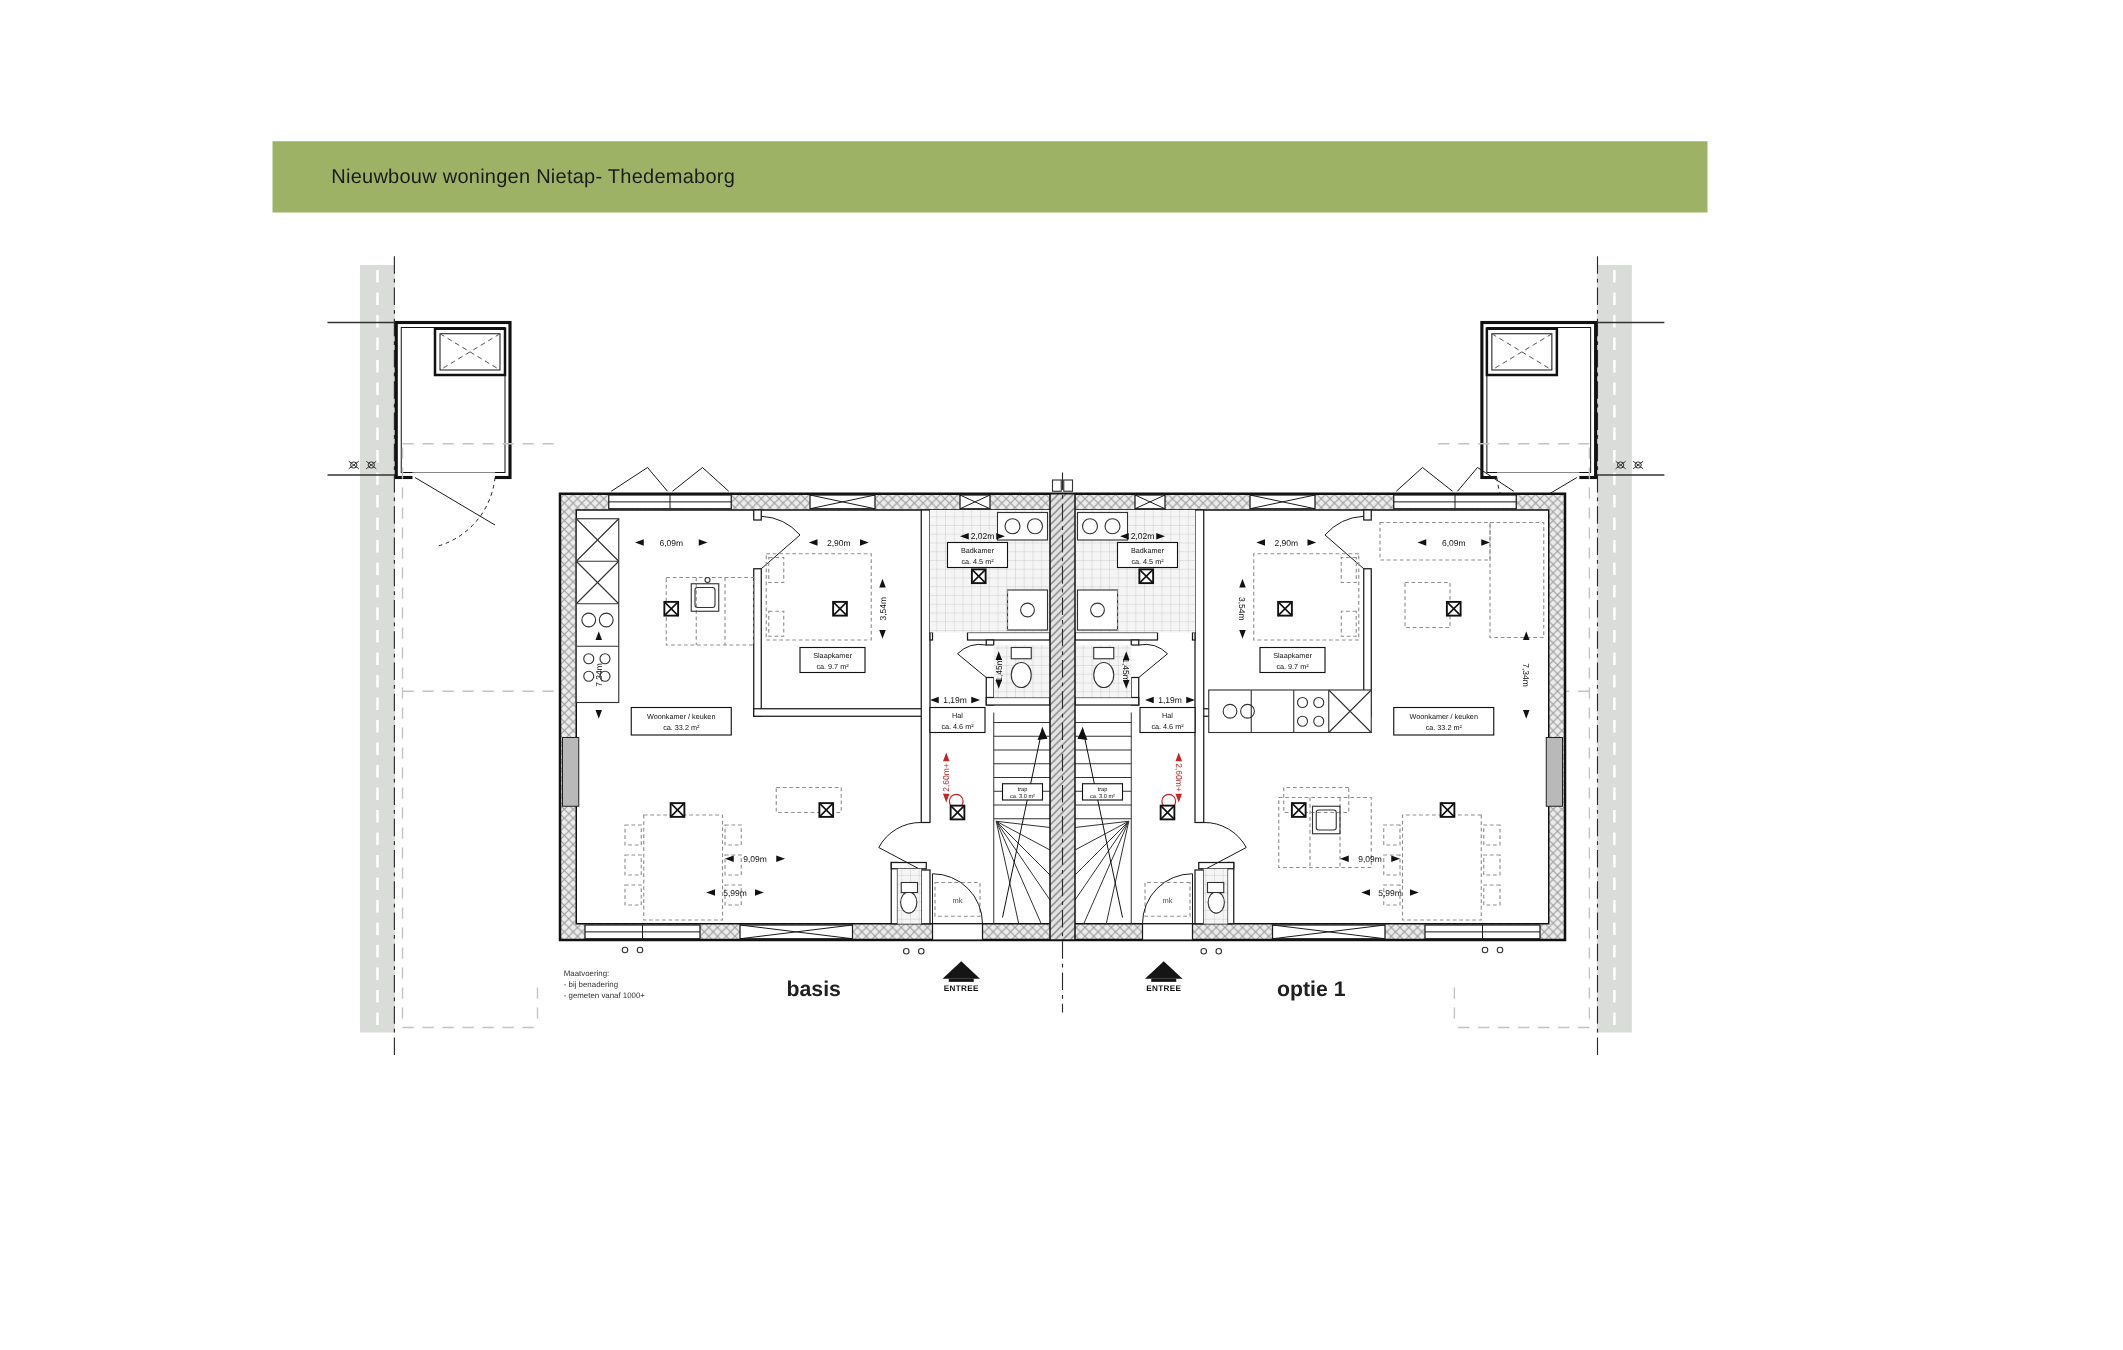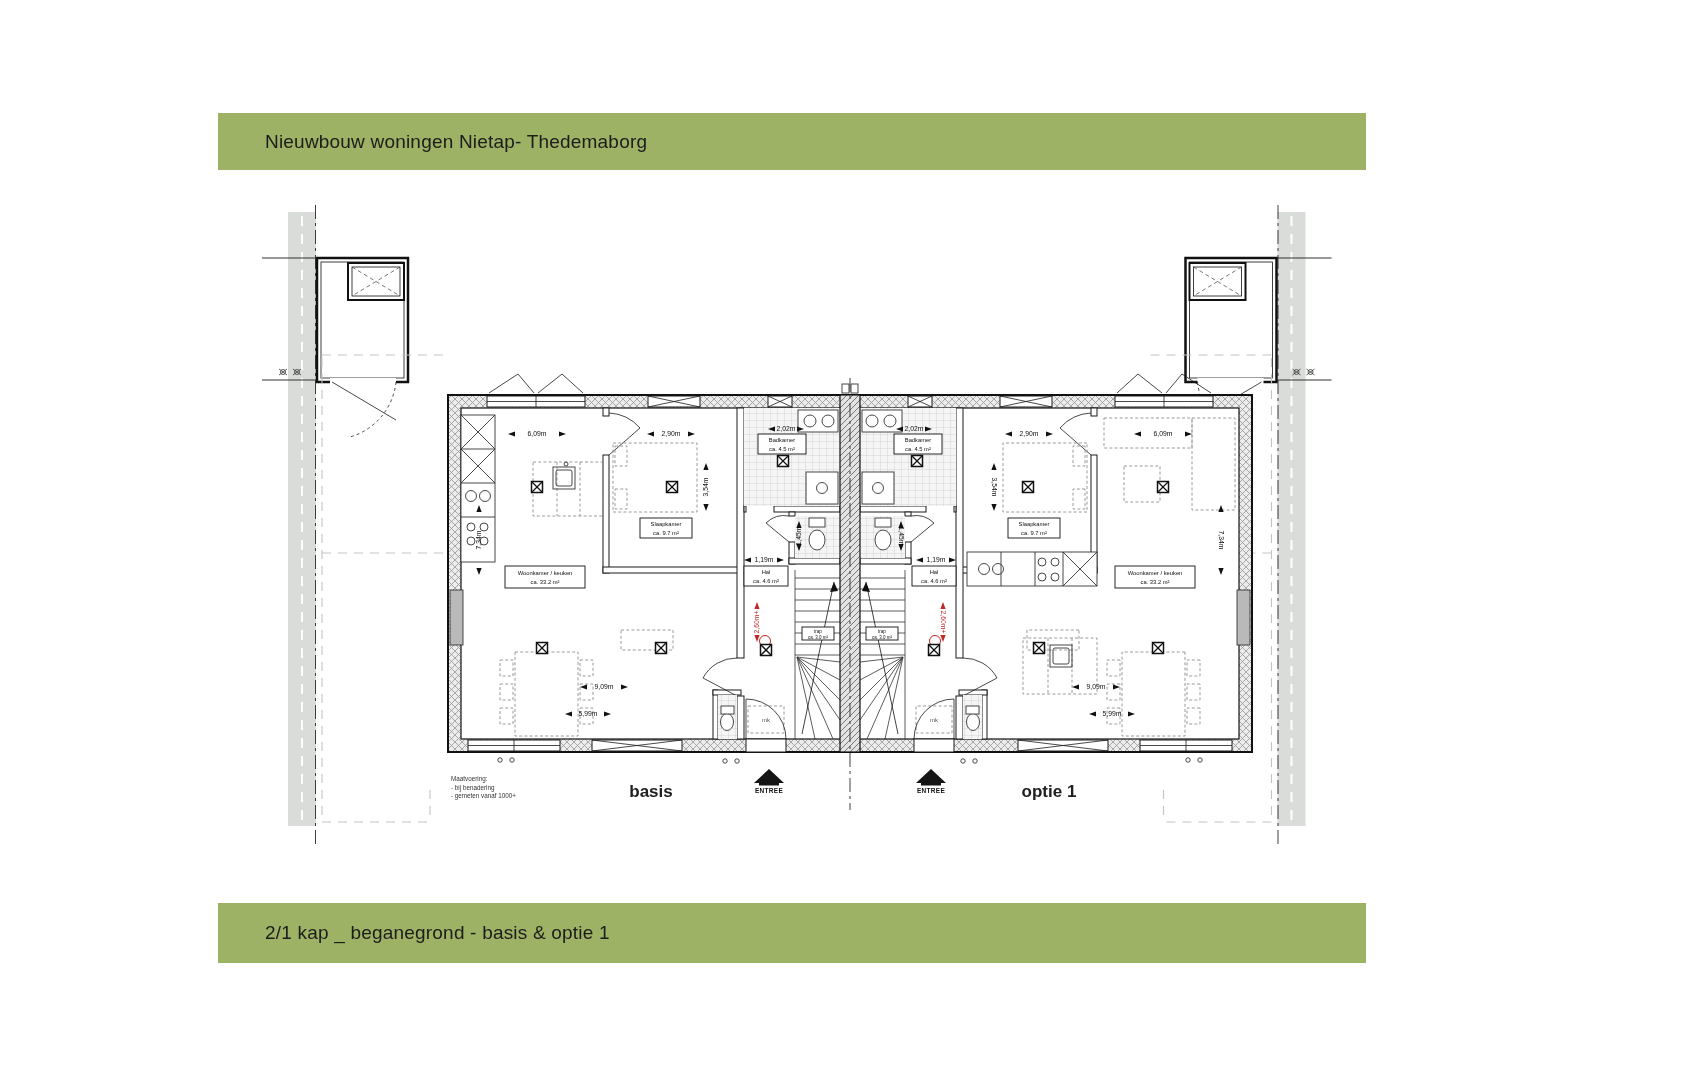--- a/index.html
+++ b/index.html
@@ -1,21 +1,21 @@
 <!DOCTYPE html>
 <html><head>
 <meta charset="utf-8">
 <style>
   html,body{margin:0;padding:0;background:#fff;}
   .page{position:relative;width:1698px;height:1080px;background:#fff;overflow:hidden;
         font-family:"Liberation Sans",sans-serif;}
   .banner{position:absolute;left:218px;width:1148px;height:57px;display:flex;align-items:center;}
   .banner-top{top:113px;}
   .banner-bottom{top:903px;height:60px;}
-  .banner .txt{margin-left:47px;font-size:19px;color:#1c1c1c;letter-spacing:.2px;text-align:right;}
+  .banner .txt{margin-left:47px;font-size:16px;color:#1c1c1c;letter-spacing:.2px;text-align:right;}
   svg{position:absolute;left:0;top:0;}
   
   .w{fill:#fff;stroke:#1a1a1a;stroke-width:1;}
   .thin{fill:none;stroke:#1a1a1a;stroke-width:.8;}
   .fix{fill:#fff;stroke:#333;stroke-width:.9;}
   .fixn{fill:none;stroke:#333;stroke-width:.9;}
   .dash{fill:none;stroke:#8f8f8f;stroke-width:.9;stroke-dasharray:3,2.2;}
   .sdash{fill:none;stroke:#c3c3c3;stroke-width:1.1;stroke-dasharray:9,7;}
   .ddot{fill:none;stroke:#2a2a2a;stroke-width:.9;stroke-dasharray:14,4,3,4;}
   .site-line{stroke:#333;stroke-width:1.2;}
@@ -512,17 +512,14 @@
           <text x="769" y="792.5" text-anchor="middle">ENTREE</text>
         </g>
         <g class="entree">
           <polygon points="916,783 931,769 946,783"></polygon>
           <rect x="921" y="783" width="20" height="2.5"></rect>
           <text x="931" y="792.5" text-anchor="middle">ENTREE</text>
         </g>
       </g>
   </svg>
 
-  <div class="banner banner-bottom" id="banner-bottom" style="background: rgb(157, 178, 100);">
-    <div class="txt">2/1 kap _ beganegrond - basis &amp; optie 1</div>
-  </div>
 
 </div>
 
 </body></html>

